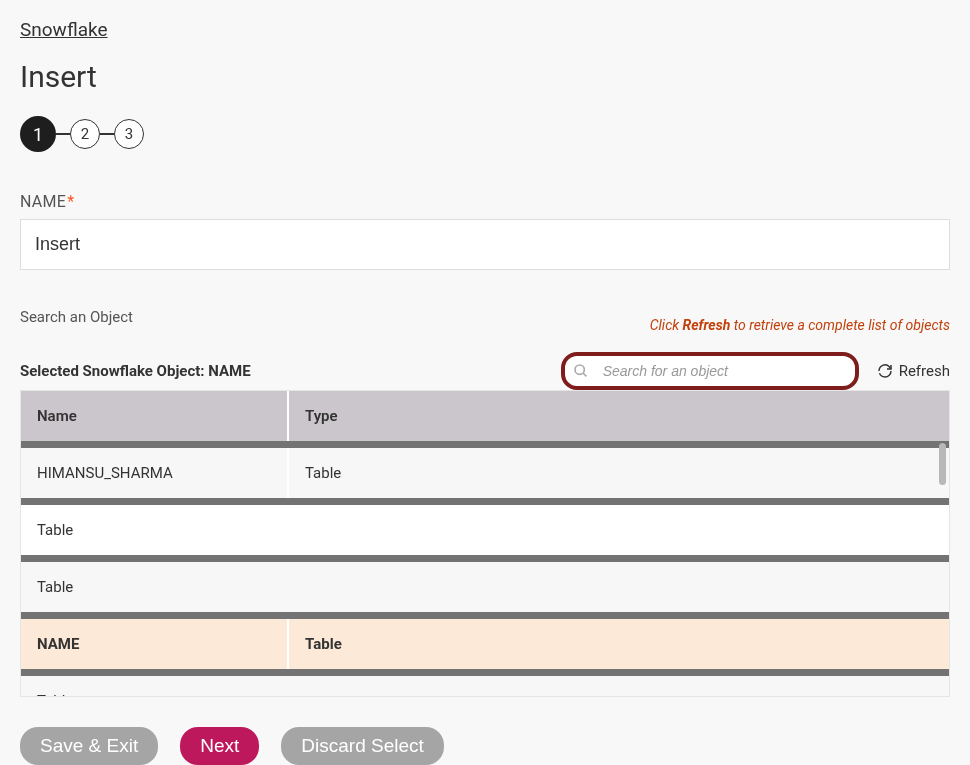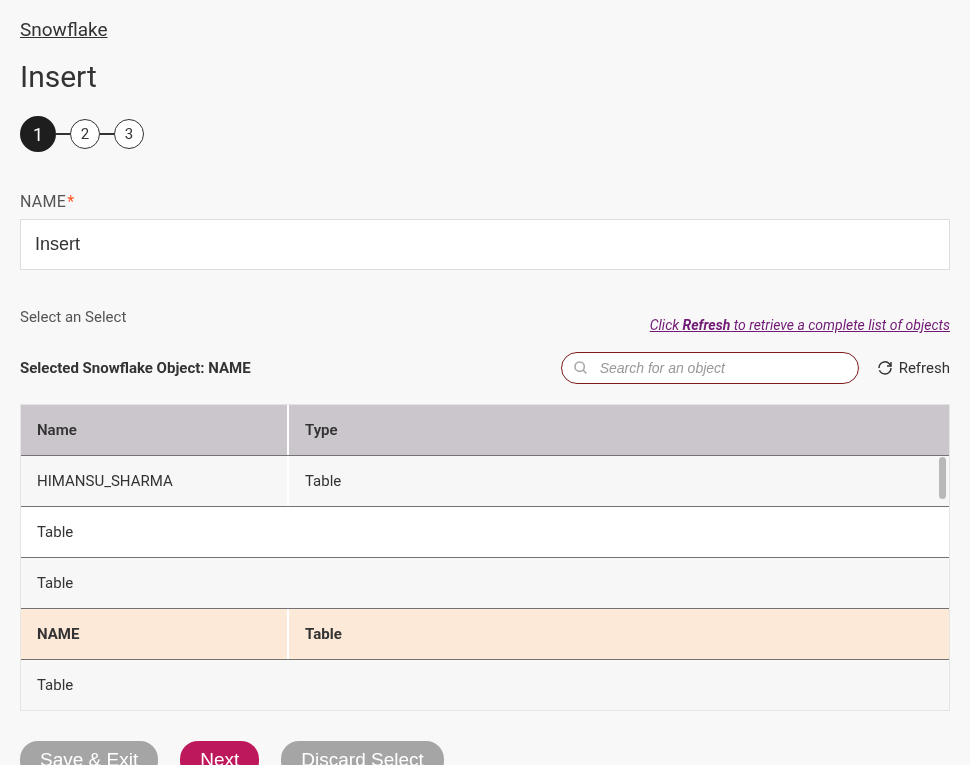--- a/index.html
+++ b/index.html
@@ -89,55 +89,53 @@
     }
     .select-object-label {
       font-size: 15px;
       color: #555;
       margin-bottom: 18px;
     }
     .object-row {
       display: flex;
       justify-content: space-between;
       align-items: center;
-      margin-bottom: 20px;
     }
     .selected-object {
       font-size: 15px;
       font-weight: 700;
       color: #333;
     }
     .refresh-hint-row {
       text-align: right;
       margin-bottom: 10px;
     }
     .refresh-hint {
       font-size: 14px;
       font-style: italic;
-      color: #701a75;
-      text-decoration: underline;
+      color: #c2410c;
     }
     .refresh-hint strong {
       font-style: italic;
       font-weight: 700;
     }
     .search-refresh-group {
       display: flex;
       align-items: center;
       gap: 18px;
     }
     .search-wrap {
       position: relative;
       display: flex;
       align-items: center;
     }
     .search-input {
       width: 298px;
       padding: 7px 12px 7px 38px;
-      border: 1px solid #7f1d1d;
+      border: 4px solid #7f1d1d;
       border-radius: 16px;
       font-size: 14px;
       font-style: italic;
       color: #c2410c;
       outline: none;
       background: #fff;
     }
     .search-input::placeholder {
       color: #999;
       font-style: italic;
@@ -192,21 +190,21 @@
     .col-type {
       flex: 1;
     }
     .table-body {
       position: relative;
       height: 255px;
       overflow: hidden;
     }
     .table-row {
       display: flex;
-      border-top: 1px solid #737373;
+      border-top: 7px solid #737373;
       cursor: pointer;
     }
     .table-row:nth-child(odd) {
       background: #f7f7f7;
     }
     .table-row:nth-child(even) {
       background: #fff;
     }
     .table-row.selected {
       background: #fde9d8;
@@ -270,21 +268,21 @@
     <div class="step-connector"></div>
     <div class="step inactive">3</div>
   </div>
 
   <div class="form-label">
     <span>NAME</span><span class="required">*</span>
   </div>
   <input type="text" class="name-input" value="Insert" style="">
 
   <div class="top-section">
-    <div class="select-object-label">Select an Select</div>
+    <div class="select-object-label">Search an Object</div>
     <div class="refresh-hint-row">
       <span class="refresh-hint">
         <span>Click </span><strong>Refresh</strong><span> to retrieve a complete list of objects</span>
       </span>
     </div>
   </div>
 
   <div class="object-row">
     <div class="selected-object">
       <span>Selected Snowflake Object: </span><span>NAME</span>

